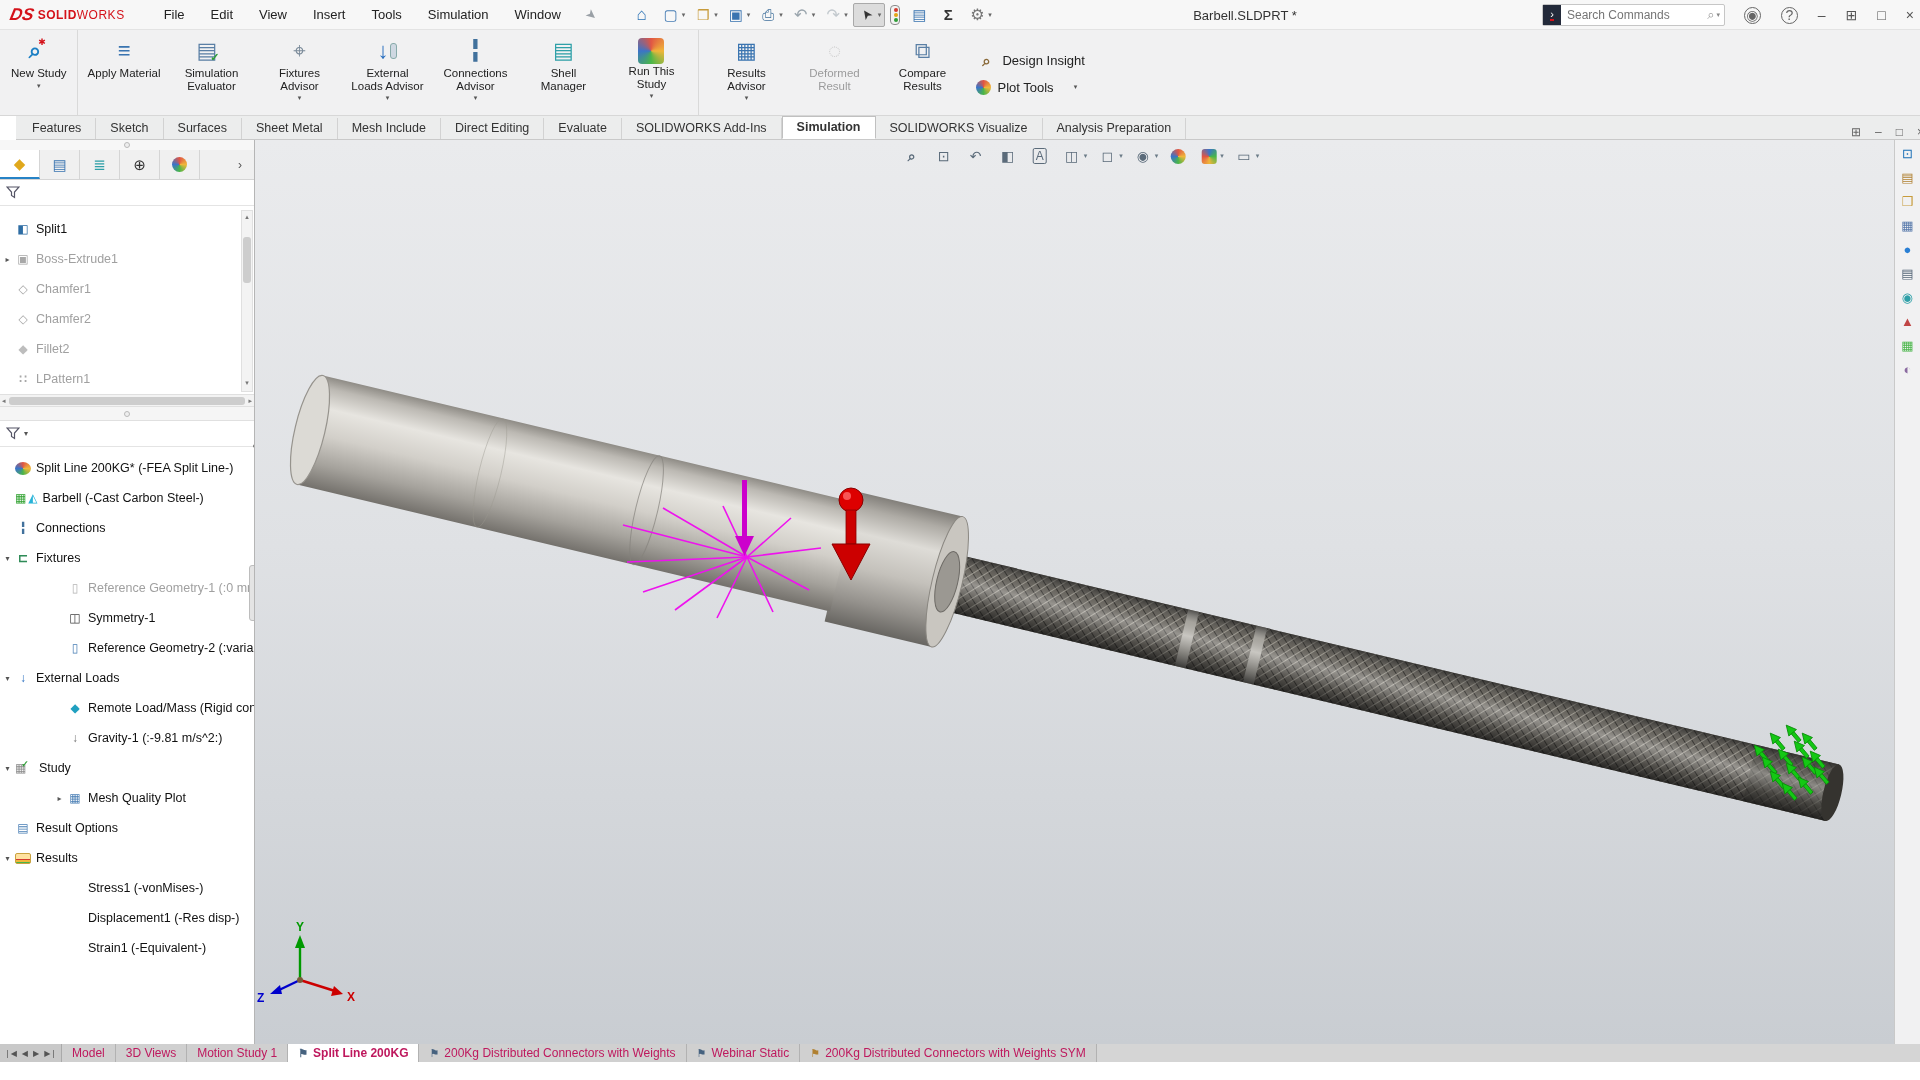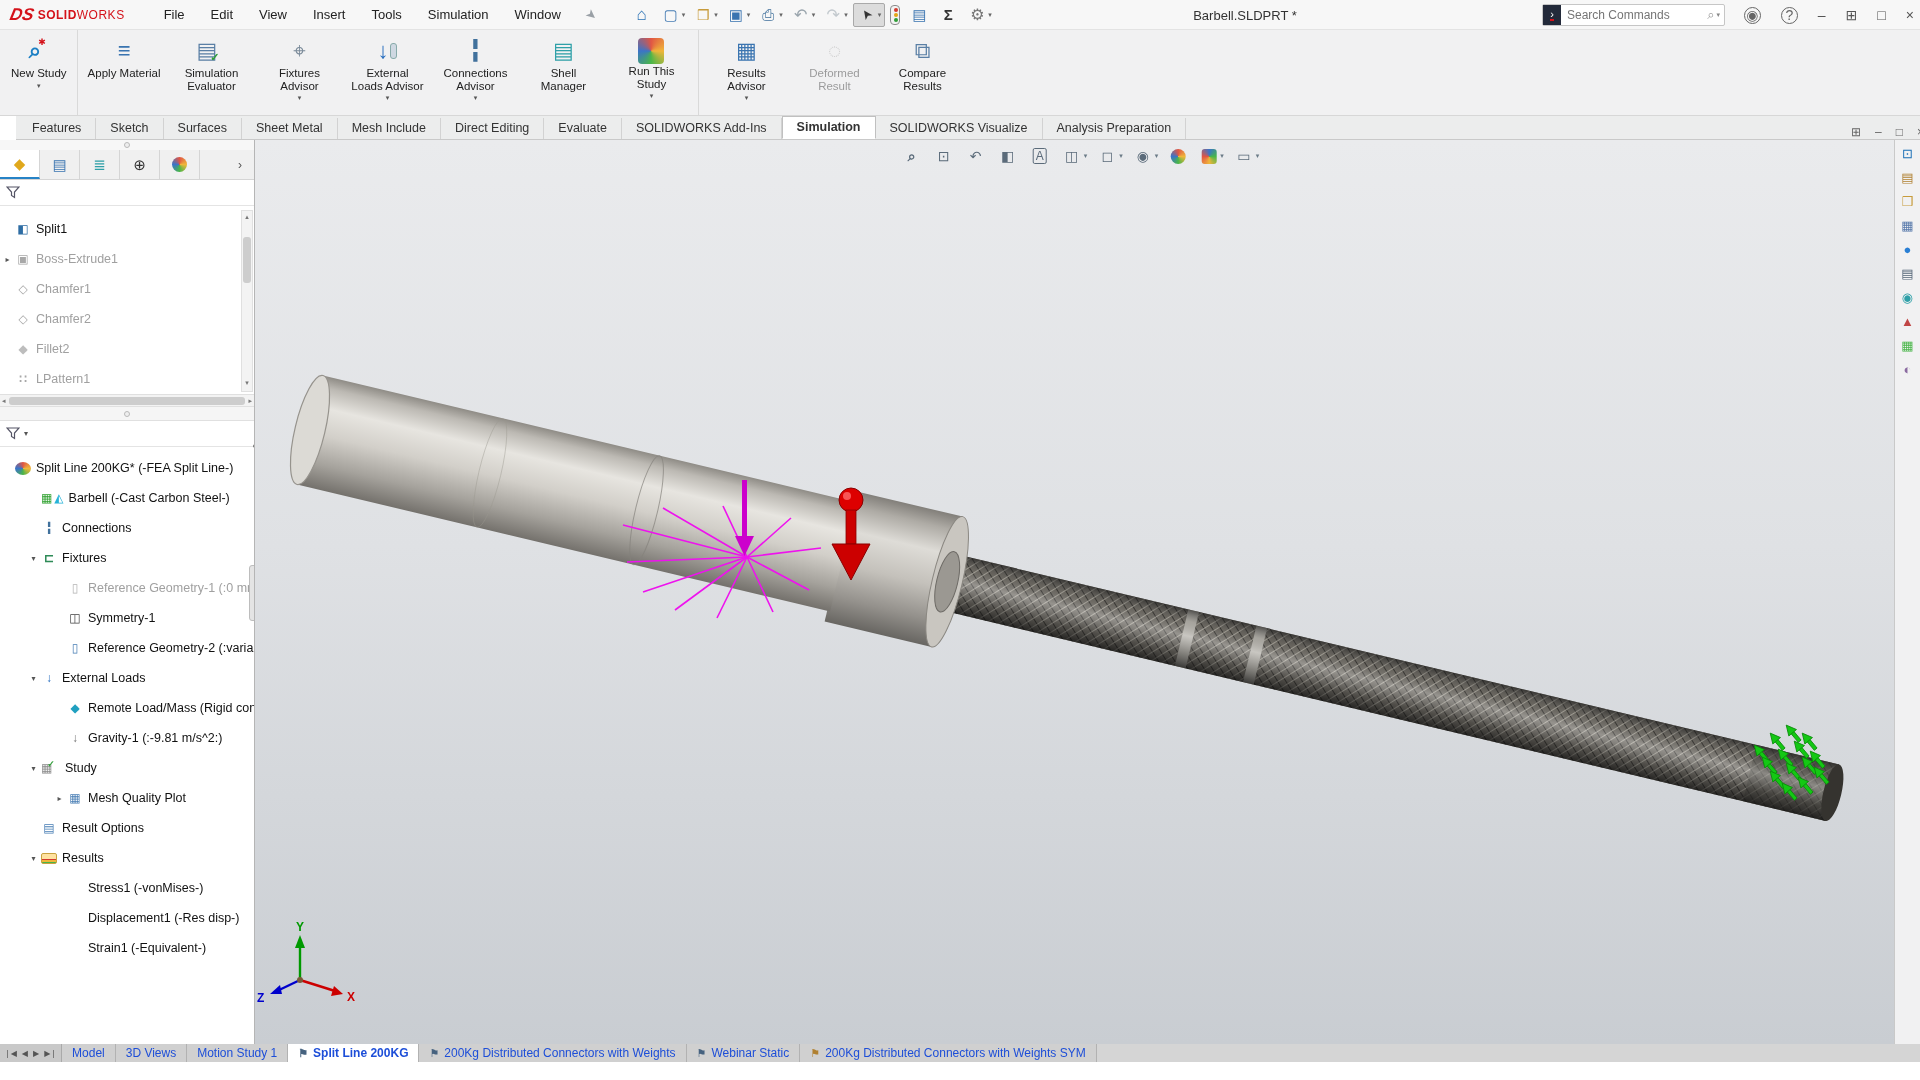--- a/index.html
+++ b/index.html
@@ -106,21 +106,21 @@
   .filterrow{height:26px;display:flex;align-items:center;gap:4px;padding:0 6px;border-bottom:1px solid #e4e4e4;}
   .funnel svg{display:block;}
   .fcaret{font-size:8px;color:#555;}
 
   .tree{position:relative;}
   .tree-top{height:188px;padding-top:4px;position:relative;overflow:hidden;}
   .titem{height:22px;display:flex;align-items:center;font-size:12.5px;color:#111;white-space:nowrap;overflow:hidden;margin-top:8px;}
   .titem.grey{color:#a0a0a0;}
   .titem .tw{width:15px;text-align:center;font-size:8px;color:#555;flex:0 0 auto;}
   .ticon{min-width:16px;height:15px;display:flex;align-items:center;justify-content:center;font-size:12px;margin-right:5px;flex:0 0 auto;}
-  .titem.lvl1{padding-left:26px;}
+  .titem.lvl1{}
   .titem.lvl2{padding-left:52px;}
   [data-icon="split"]::before{content:"◧";color:#2e6da4;}
   [data-icon="extrude"]::before{content:"▣";color:#a8a8a8;}
   [data-icon="chamfer"]::before{content:"◇";color:#a8a8a8;}
   [data-icon="fillet"]::before{content:"◆";color:#bdbdbd;}
   [data-icon="lpattern"]::before{content:"∷";color:#a8a8a8;font-weight:bold;}
   [data-icon="splitline"]::before{content:"◨";color:#4a7fb5;}
   [data-icon="mirror"]::before{content:"◫";color:#a8a8a8;}
   [data-icon="study"]{background:conic-gradient(#e05544,#f0b63a,#49b649,#3a74c8,#e05544);border-radius:50%;width:13px;height:13px;}
   [data-icon="barbell"]::before{content:"▦";color:#2da02d;margin-right:2px;}
@@ -180,21 +180,21 @@
   .taskpane{position:absolute;right:0;top:0;width:26px;height:904px;background:#f1f1f2;border-left:1px solid #c9c9c9;
             display:flex;flex-direction:column;align-items:center;padding-top:4px;gap:5px;}
   .tpic{width:20px;height:19px;display:flex;align-items:center;justify-content:center;font-size:13px;}
   .tpic.c1{color:#1a6fb5;}.tpic.c2{color:#b08030;}.tpic.c3{color:#c79b3b;}.tpic.c4{color:#5577aa;}
   .tpic.c5{color:#2a7fd4;}.tpic.c6{color:#556677;}.tpic.c7{color:#2fa0a8;}.tpic.c8{color:#c04545;}
   .tpic.c9{color:#49b649;}.tpic.c10{color:#8a6aa0;}
 
   
   .doctabs{position:absolute;left:0;top:1044px;width:1920px;height:18px;background:#d5d5d5;display:flex;align-items:stretch;font-size:12px;}
   .navbtns{display:flex;align-items:center;background:#c9c9c9;padding:0 4px;gap:5px;color:#555;font-size:8px;border-right:1px solid #aaa;}
-  .dtab{display:flex;align-items:center;gap:5px;padding:0 10px;border-right:1px solid #b2b2b2;background:#d0d0d0;color:#1d4ed8;white-space:nowrap;}
+  .dtab{display:flex;align-items:center;gap:5px;padding:0 10px;border-right:1px solid #b2b2b2;background:#d0d0d0;color:#be185d;white-space:nowrap;}
   .dtab.active{background:#fff;font-weight:bold;}
   .dtabicon{display:none;}
   [data-icon="study-tab"]{display:flex;}
   [data-icon="study-tab"]::before{content:"⚑";color:#46627f;font-size:11px;}
   [data-icon="study-tab2"]{display:flex;}
   [data-icon="study-tab2"]::before{content:"⚑";color:#b08030;font-size:11px;}
 
   
   .statusbar{position:absolute;left:0;top:1062px;width:1920px;height:18px;background:#f0f0f0;border-top:1px solid #cfcfcf;
              display:flex;align-items:center;font-size:12px;color:#333;padding:0 8px;}
@@ -368,20 +368,34 @@
           <span class="rdd"></span>
         </div>
 
         <div class="rbtn">
           <span class="ric" data-icon="compare"></span>
           <span class="rlabel">Compare Results</span>
           <span class="rdd"></span>
         </div>
       </div>
     <div class="smallcols">
+      <div class="scol">
+
+          <div class="sbtn">
+            <span class="sic" data-icon="design-insight"></span>
+            <span>Design Insight</span>
+            <span class="sdd"></span>
+          </div>
+
+          <div class="sbtn">
+            <span class="sic" data-icon="plot-tools"></span>
+            <span>Plot Tools</span>
+            <span class="sdd">▾</span>
+          </div>
+        </div>
     </div>
   </div>
 
   <div class="cmdtabs">
     <div style="display:flex;align-items:flex-end">
 
     <span class="ctab">Features</span>
         <span class="ctab">Sketch</span>
         <span class="ctab">Surfaces</span>
         <span class="ctab">Sheet Metal</span>

